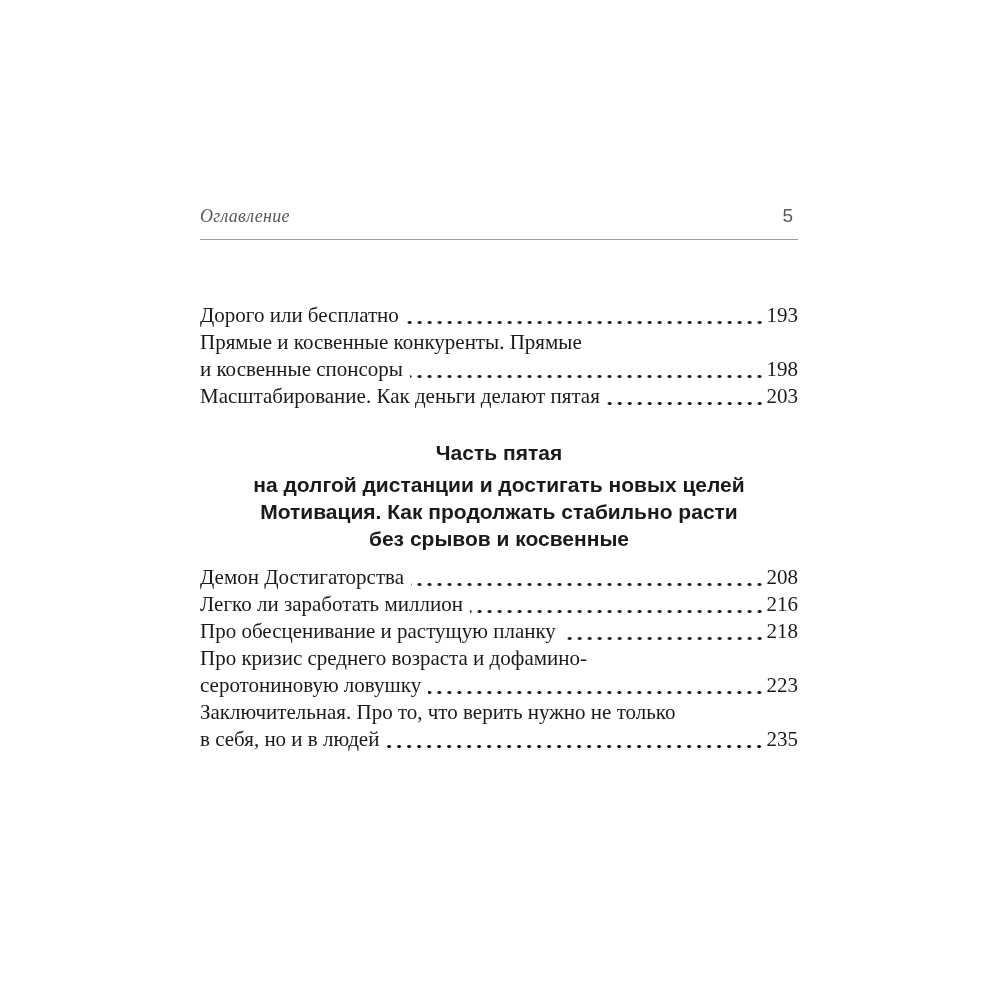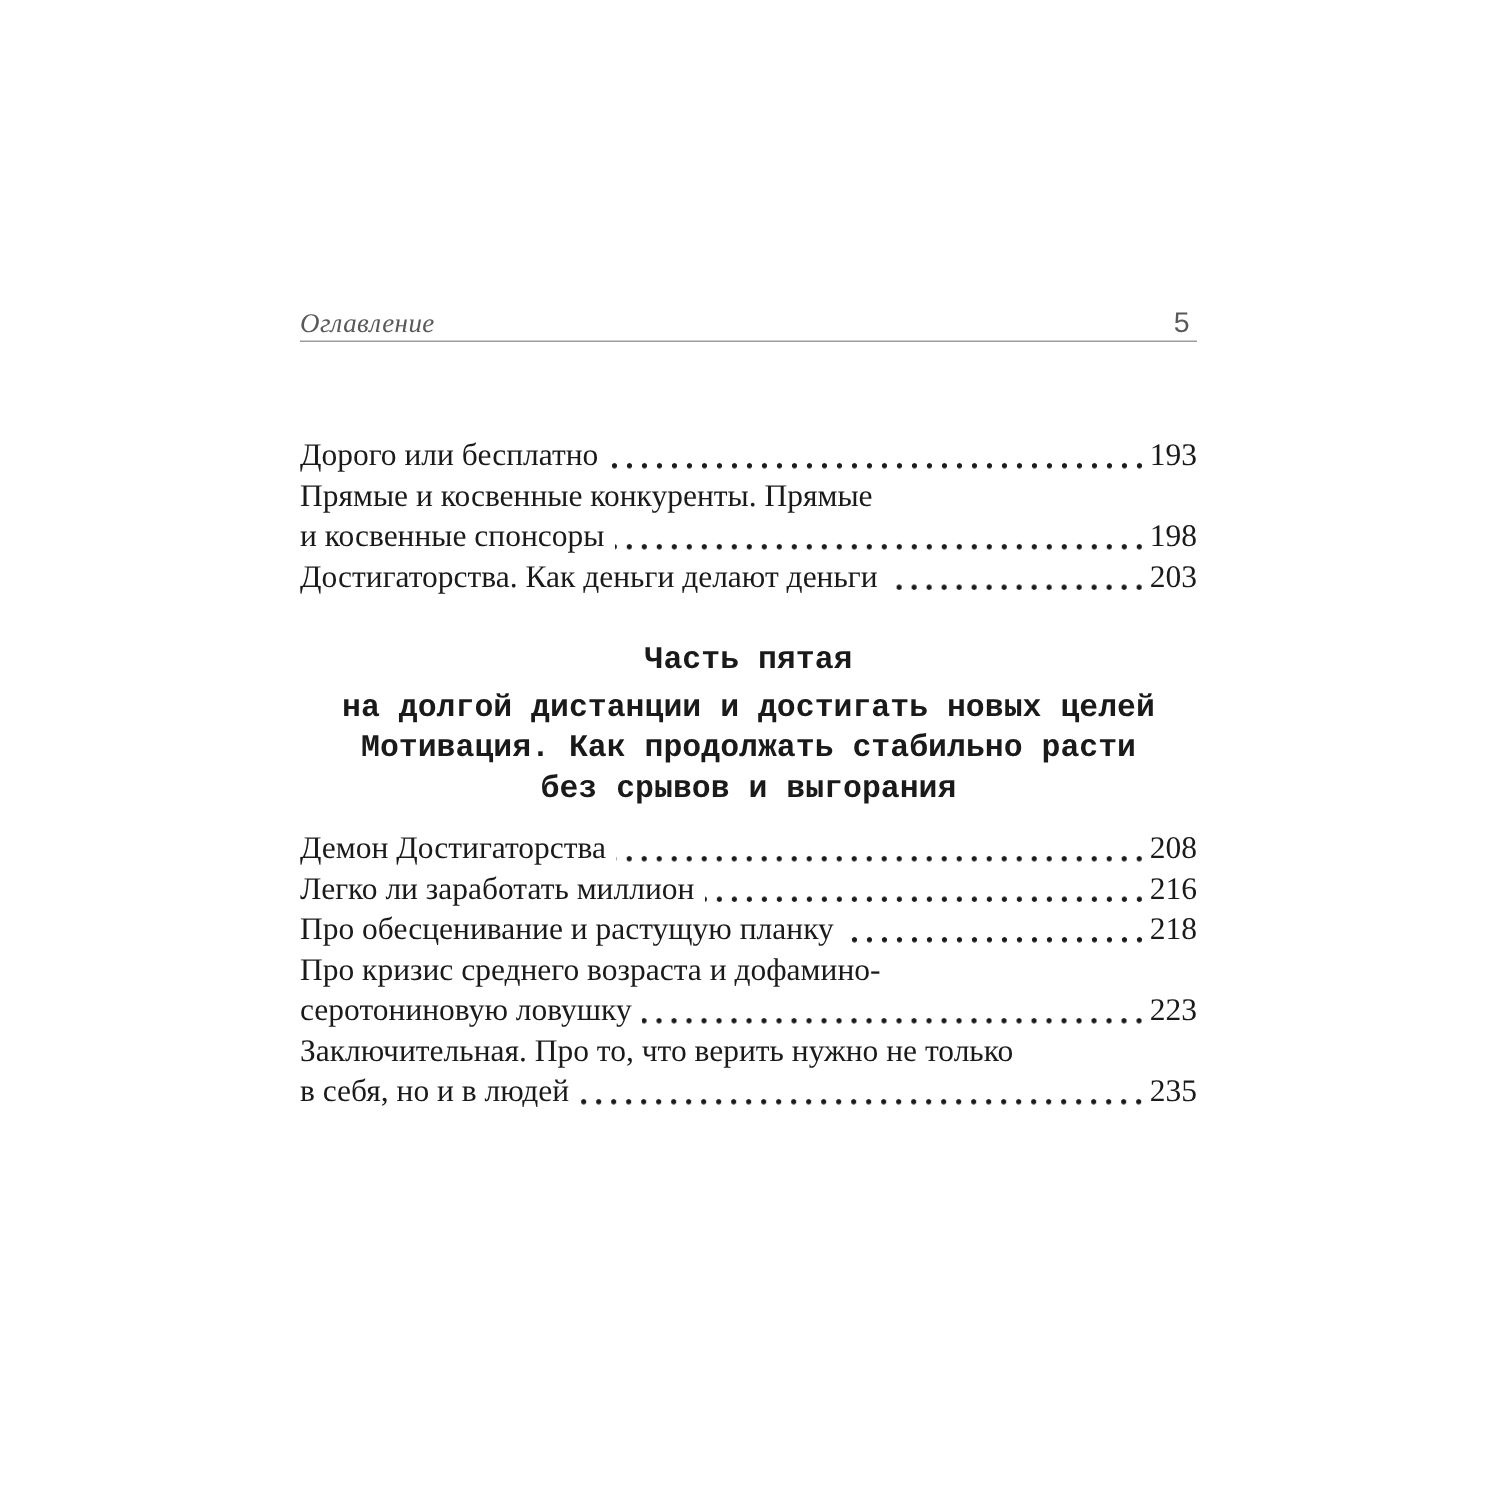--- a/index.html
+++ b/index.html
@@ -18,20 +18,21 @@
     position: absolute;
     left: 200px; top: 205px;
     width: 598px;
   }
 
   
   .running-head {
     display: flex;
     justify-content: space-between;
     align-items: baseline;
+    padding-bottom: 12px;
     border-bottom: 1px solid #9c9c9c;
     padding-right: 5px;
   }
   .running-head .head-title {
     font-style: italic;
     font-size: 18px;
     color: #58595b;
     letter-spacing: 0.3px;
   }
   .running-head .head-page {
@@ -63,21 +64,21 @@
     background-size: 10px 5px;
     background-repeat: repeat-x;
     background-position: right 0 bottom 4px;
   }
   .pg { flex: 0 0 auto; }
 
   
   .section {
     margin-top: 29px;
     text-align: center;
-    font-family: Liberation Mono, monospace;
+    font-family: Liberation Sans, sans-serif;
     font-weight: bold;
     color: #1a1a1a;
   }
   .kicker {
     font-size: 21px;
     line-height: 27px;
     margin-bottom: 5px;
   }
   .stitle {
     font-size: 21px;
@@ -107,33 +108,33 @@
         <div class="entry">
           <div class="row"><span class="t">Прямые и косвенные конкуренты. Прямые</span></div>
           <div class="row last">
             <span class="t">и косвенные спонсоры</span>
             <span class="leader"></span>
             <span class="pg">198</span>
           </div>
         </div>
         <div class="entry">
           <div class="row last">
-            <span class="t">Достигаторства. Как деньги делают деньги</span>
+            <span class="t">Масштабирование. Как деньги делают пятая</span>
             <span class="leader"></span>
             <span class="pg">203</span>
           </div>
         </div>
       </div>
 
     <div class="section">
       <div class="kicker">Часть пятая</div>
       <div class="stitle">
         <span class="sline">на долгой дистанции и достигать новых целей</span>
         <span class="sline">Мотивация. Как продолжать стабильно расти</span>
-        <span class="sline">без срывов и выгорания</span>
+        <span class="sline">без срывов и косвенные</span>
       </div>
     </div>
 
     <div class="entries entries-bottom">
         <div class="entry">
           <div class="row last">
             <span class="t">Демон Достигаторства</span>
             <span class="leader"></span>
             <span class="pg">208</span>
           </div>

